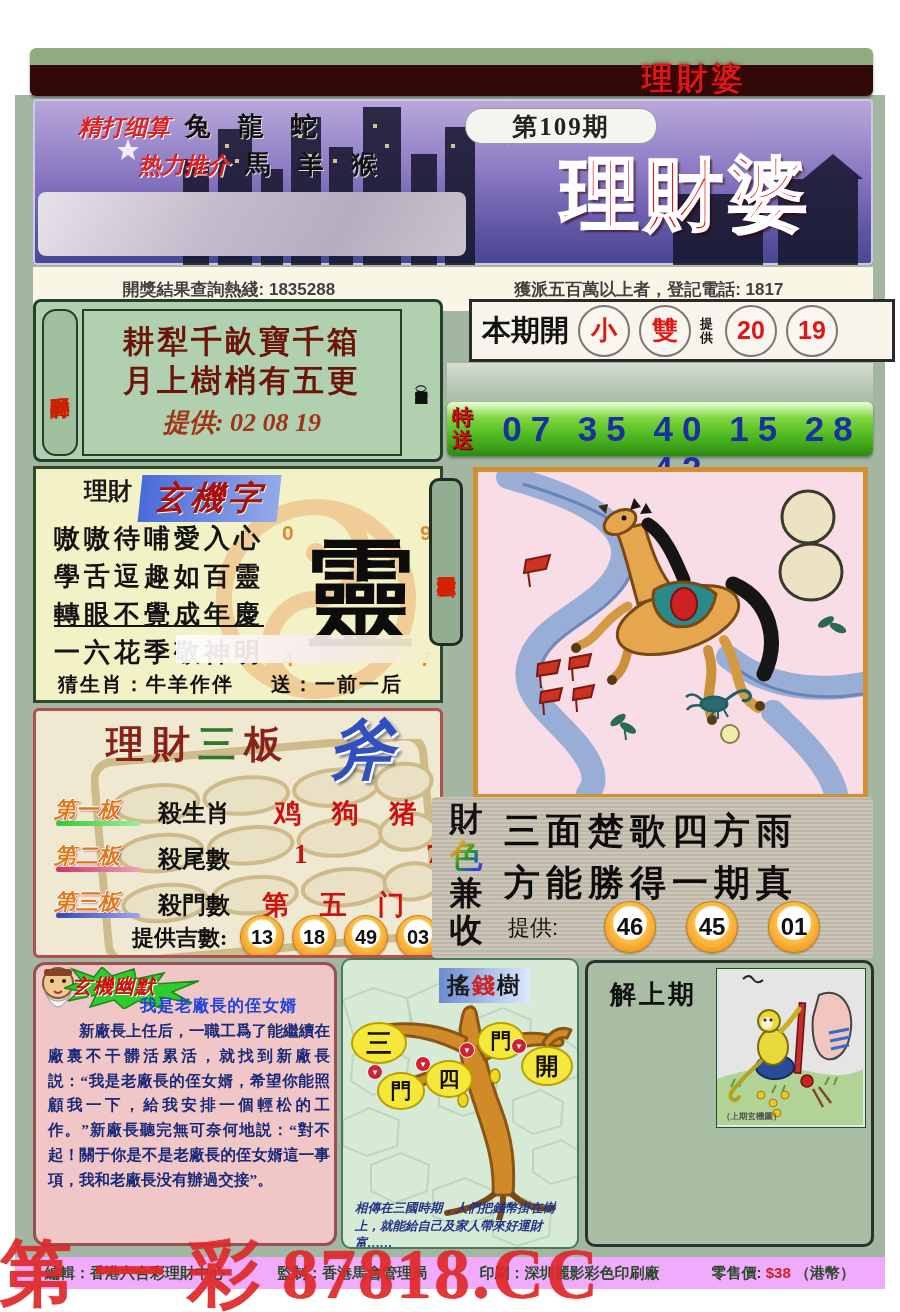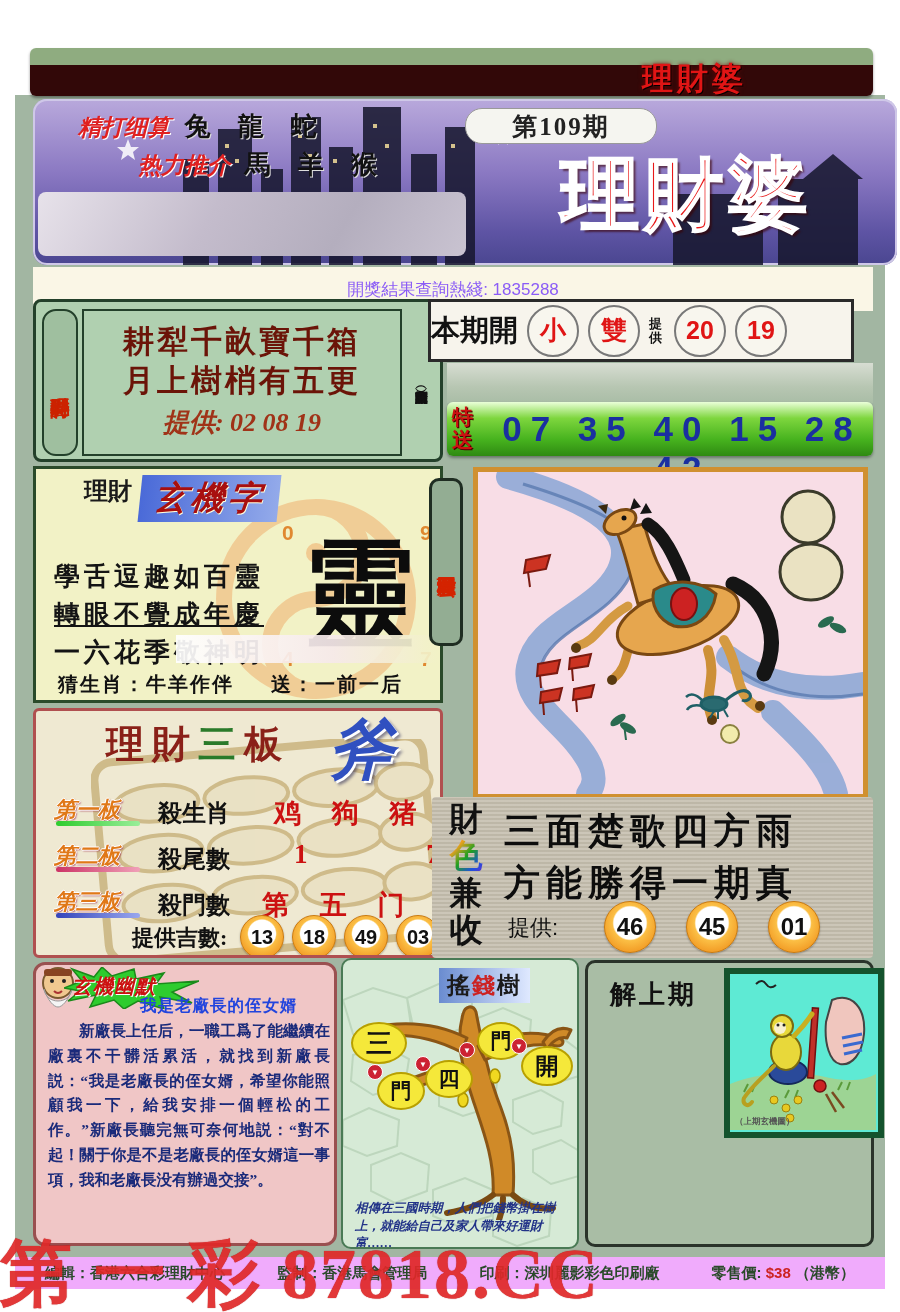--- a/index.html
+++ b/index.html
@@ -9,48 +9,48 @@
   .serif{font-family:"Liberation Serif","DejaVu Serif",serif;}
   .vtext{writing-mode:vertical-rl;text-orientation:upright;}
   
   .sagebg{left:15px;top:95px;width:870px;height:1167px;background:#a2b6a2;}
   
   .masthead{left:30px;top:48px;width:843px;height:48px;border-radius:6px;
     background:linear-gradient(180deg,#8fac80 0 17px,#320808 17px 100%);box-shadow:0 2px 3px rgba(0,0,0,.4);}
   .masthead-title{position:absolute;left:612px;top:10px;font-size:31px;font-weight:800;color:#e01515;
     text-shadow:1px 1px 0 #000,0 0 4px #7a0000;letter-spacing:4px;}
   
-  .banner{left:33px;top:99px;width:840px;height:166px;border-radius:14px;overflow:hidden;
-    background:linear-gradient(180deg,#b9a9dc 0%,#8a78c2 45%,#5e54a4 80%,#4a4690);box-shadow:0 0 0 2px #cfc8e8 inset;padding-left:24px;}
+  .banner{left:33px;top:99px;width:840px;height:166px;border-radius:4px;overflow:hidden;
+    background:linear-gradient(180deg,#b9a9dc 0%,#8a78c2 45%,#5e54a4 80%,#4a4690);box-shadow:0 0 0 2px #cfc8e8 inset;}
   .slog{position:absolute;font-weight:800;}
   .slog .lab{color:#e02020;font-style:italic;font-size:23px;text-shadow:1px 1px 0 #fff;}
   .slog .val{color:#111;font-size:26px;letter-spacing:10px;text-shadow:1px 1px 0 #ddd;margin-left:10px;}
   .issue-pill{position:absolute;left:432px;top:9px;width:190px;height:34px;background:#f5f5f0;border:1px solid #999;
     border-radius:17px;display:flex;align-items:center;justify-content:center;}
   .issue-pill span{font-size:25px;font-weight:700;color:#222;letter-spacing:2px;}
   .banner-title{position:absolute;left:528px;top:44px;font-size:78px;font-weight:900;color:#e81818;letter-spacing:6px;
     -webkit-text-stroke:2px #fff;text-shadow:3px 3px 2px rgba(60,0,0,.6);font-family:"Liberation Serif","DejaVu Serif",serif;}
   .censor-banner{position:absolute;left:5px;top:93px;width:428px;height:64px;border-radius:8px;
     background:linear-gradient(120deg,#e7e2ea,#c4bccc 40%,#b4aebe 70%,#c9c3d1);}
   
   .hotline{left:33px;top:267px;width:840px;height:44px;background:#faf6e6;display:flex;align-items:center;
-    justify-content:space-around;font-weight:400;font-size:17px;color:#8b5cf6;}
+    justify-content:space-around;font-weight:700;font-size:17px;color:#404040;}
   
   .tema{left:33px;top:299px;width:410px;height:163px;background:#b0d0b0;border:3px solid #23402a;border-radius:8px;box-sizing:border-box;}
   .tema-side{position:absolute;left:6px;top:7px;width:32px;height:143px;border:2px solid #23402a;border-radius:14px;
     background:#9fbf9f;display:flex;align-items:center;justify-content:center;}
   .tema-side span{color:#cc2200;font-weight:800;font-size:19px;line-height:1.15;}
   .tema-box{position:absolute;left:46px;top:7px;width:316px;height:143px;border:2px solid #23402a;text-align:center;}
   .tema-line{color:#6b1408;font-weight:800;font-size:31px;letter-spacing:3px;line-height:1.25;}
   .tema-prov{color:#a03318;font-weight:700;font-style:italic;font-size:26px;margin-top:4px;}
   .tema-note{position:absolute;left:370px;top:4px;width:30px;height:150px;display:flex;align-items:center;justify-content:center;}
   .tema-note span{font-size:12.5px;color:#111;font-weight:700;line-height:1.05;}
   
-  .benqi{left:428px;top:299px;width:426px;height:63px;background:#f7f4ec;border:3px solid #2a2a2a;box-sizing:border-box;
-    display:flex;align-items:center;gap:9px;}
+  .benqi{left:469px;top:299px;width:426px;height:63px;background:#f7f4ec;border:3px solid #2a2a2a;box-sizing:border-box;
+    display:flex;align-items:center;gap:9px;padding-left:10px;}
   .benqi-prefix{font-size:29px;font-weight:800;color:#111;}
   .circ{width:48px;height:48px;border:2px solid #787878;border-radius:50%;background:#f8f6ee;color:#e01515;
     font-weight:800;display:flex;align-items:center;justify-content:center;flex:0 0 auto;}
   .circ.ch{font-size:26px;}
   .circ.num{font-size:25px;font-family:"Liberation Sans","DejaVu Sans",sans-serif;}
   .benqi-tigong{font-size:13px;font-weight:700;color:#111;width:16px;line-height:1.05;}
   
   .censor2{left:447px;top:363px;width:426px;height:40px;background:linear-gradient(180deg,#d7ddd2,#b7c6b2 60%,#a9bda6);}
   
   .tesong{left:447px;top:402px;width:426px;height:54px;border-radius:6px;
@@ -118,21 +118,21 @@
   .tree-badge span:nth-child(2){color:#cc2222;}
   .leaf{position:absolute;background:#f5e83a;border:2px solid #b8a000;border-radius:50%;display:flex;align-items:center;
     justify-content:center;font-weight:900;color:#111;}
   .rbadge{position:absolute;width:14px;height:14px;border-radius:50%;background:#cc2233;border:1px solid #fff;
     color:#fff;font-size:8px;display:flex;align-items:center;justify-content:center;}
   .tree-caption{position:absolute;left:12px;top:240px;width:214px;font-size:12.5px;font-weight:800;font-style:italic;
     color:#223388;line-height:1.4;}
   
   .jie{left:585px;top:960px;width:289px;height:287px;background:#a9bda5;border:3px solid #2a332a;border-radius:10px;box-sizing:border-box;}
   .jie-title{position:absolute;left:22px;top:14px;font-size:26px;font-weight:900;color:#111;letter-spacing:3px;}
-  .jie-img{position:absolute;left:136px;top:5px;width:148px;height:158px;background:#5eead4;border:6px solid #14532d;}
+  .jie-img{position:absolute;left:128px;top:5px;width:148px;height:158px;background:#e5e5e5;border:1px solid #14532d;}
   .jie-caption{position:absolute;left:5px;bottom:4px;font-size:8.5px;color:#555;font-weight:700;}
   
   .footer{left:15px;top:1257px;width:870px;height:32px;background:#f0abfc;display:flex;align-items:center;
     justify-content:space-between;padding:0 30px;box-sizing:border-box;font-size:15px;font-weight:800;color:#2a4a2a;}
   .price-red{color:#cc2222;}
   
   .watermark{left:0;top:1226px;width:900px;font-size:72px;font-weight:900;color:#e02828;opacity:.92;
     letter-spacing:2px;white-space:nowrap;z-index:60;text-shadow:0 0 1px #a00;}
 </style>
 </head>
@@ -187,20 +187,21 @@
     </div>
     <div class="issue-pill">
       <span class="serif">第109期</span>
     </div>
     <div class="banner-title">理財婆</div>
     <div class="censor-banner"></div>
   </div>
 
   <div class="abs hotline">
     <span>開獎結果查詢熱綫: 1835288</span>
+    <span>獲派五百萬以上者，登記電話: 1817</span>
   </div>
 
   <div class="abs tema">
     <div class="tema-side">
       <span class="vtext">理財特碼詩</span>
     </div>
     <div class="tema-box serif">
       <div class="tema-line" style="margin-top:12px;">耕犁千畝寶千箱</div>
       <div class="tema-line">月上樹梢有五更</div>
       <div class="tema-prov serif">提供: 02 08 19</div>
@@ -231,20 +232,21 @@
     <svg class="abs" style="left:120px;top:20px;" width="280" height="210" viewBox="0 0 280 210">
       <g fill="none" stroke="#f0b070" stroke-width="16" opacity="0.55">
         <circle cx="160" cy="110" r="92"></circle>
         <path d="M160,18 a46,46 0 0 1 0,92 a46,46 0 0 0 0,92"></path>
       </g>
       <circle cx="160" cy="64" r="10" fill="#f0b070" opacity="0.6"></circle>
     </svg>
     <div class="xjz-title">
       <span class="pre serif">理財</span><span class="xjz-badge"><span>玄機字</span></span>
     </div>
+    <div class="xjz-line serif" style="top:52px;">嗷嗷待哺愛入心</div>
     <div class="xjz-line serif" style="top:90px;">學舌逗趣如百靈</div>
     <div class="xjz-line serif" style="top:128px;text-decoration:underline;">轉眼不覺成年慶</div>
     <div class="xjz-line serif" style="top:166px;">一六花季敬神明</div>
     <span class="xjz-corner" style="left:246px;top:52px;">0</span>
     <span class="xjz-corner" style="left:384px;top:52px;">9</span>
     <span class="xjz-corner" style="left:246px;top:178px;">4</span>
     <span class="xjz-corner" style="left:384px;top:178px;">7</span>
     <div class="xjz-big serif">靈</div>
     <div class="xjz-censor"></div>
     <span class="xjz-foot serif" style="left:22px;">猜生肖：牛羊作伴</span>

